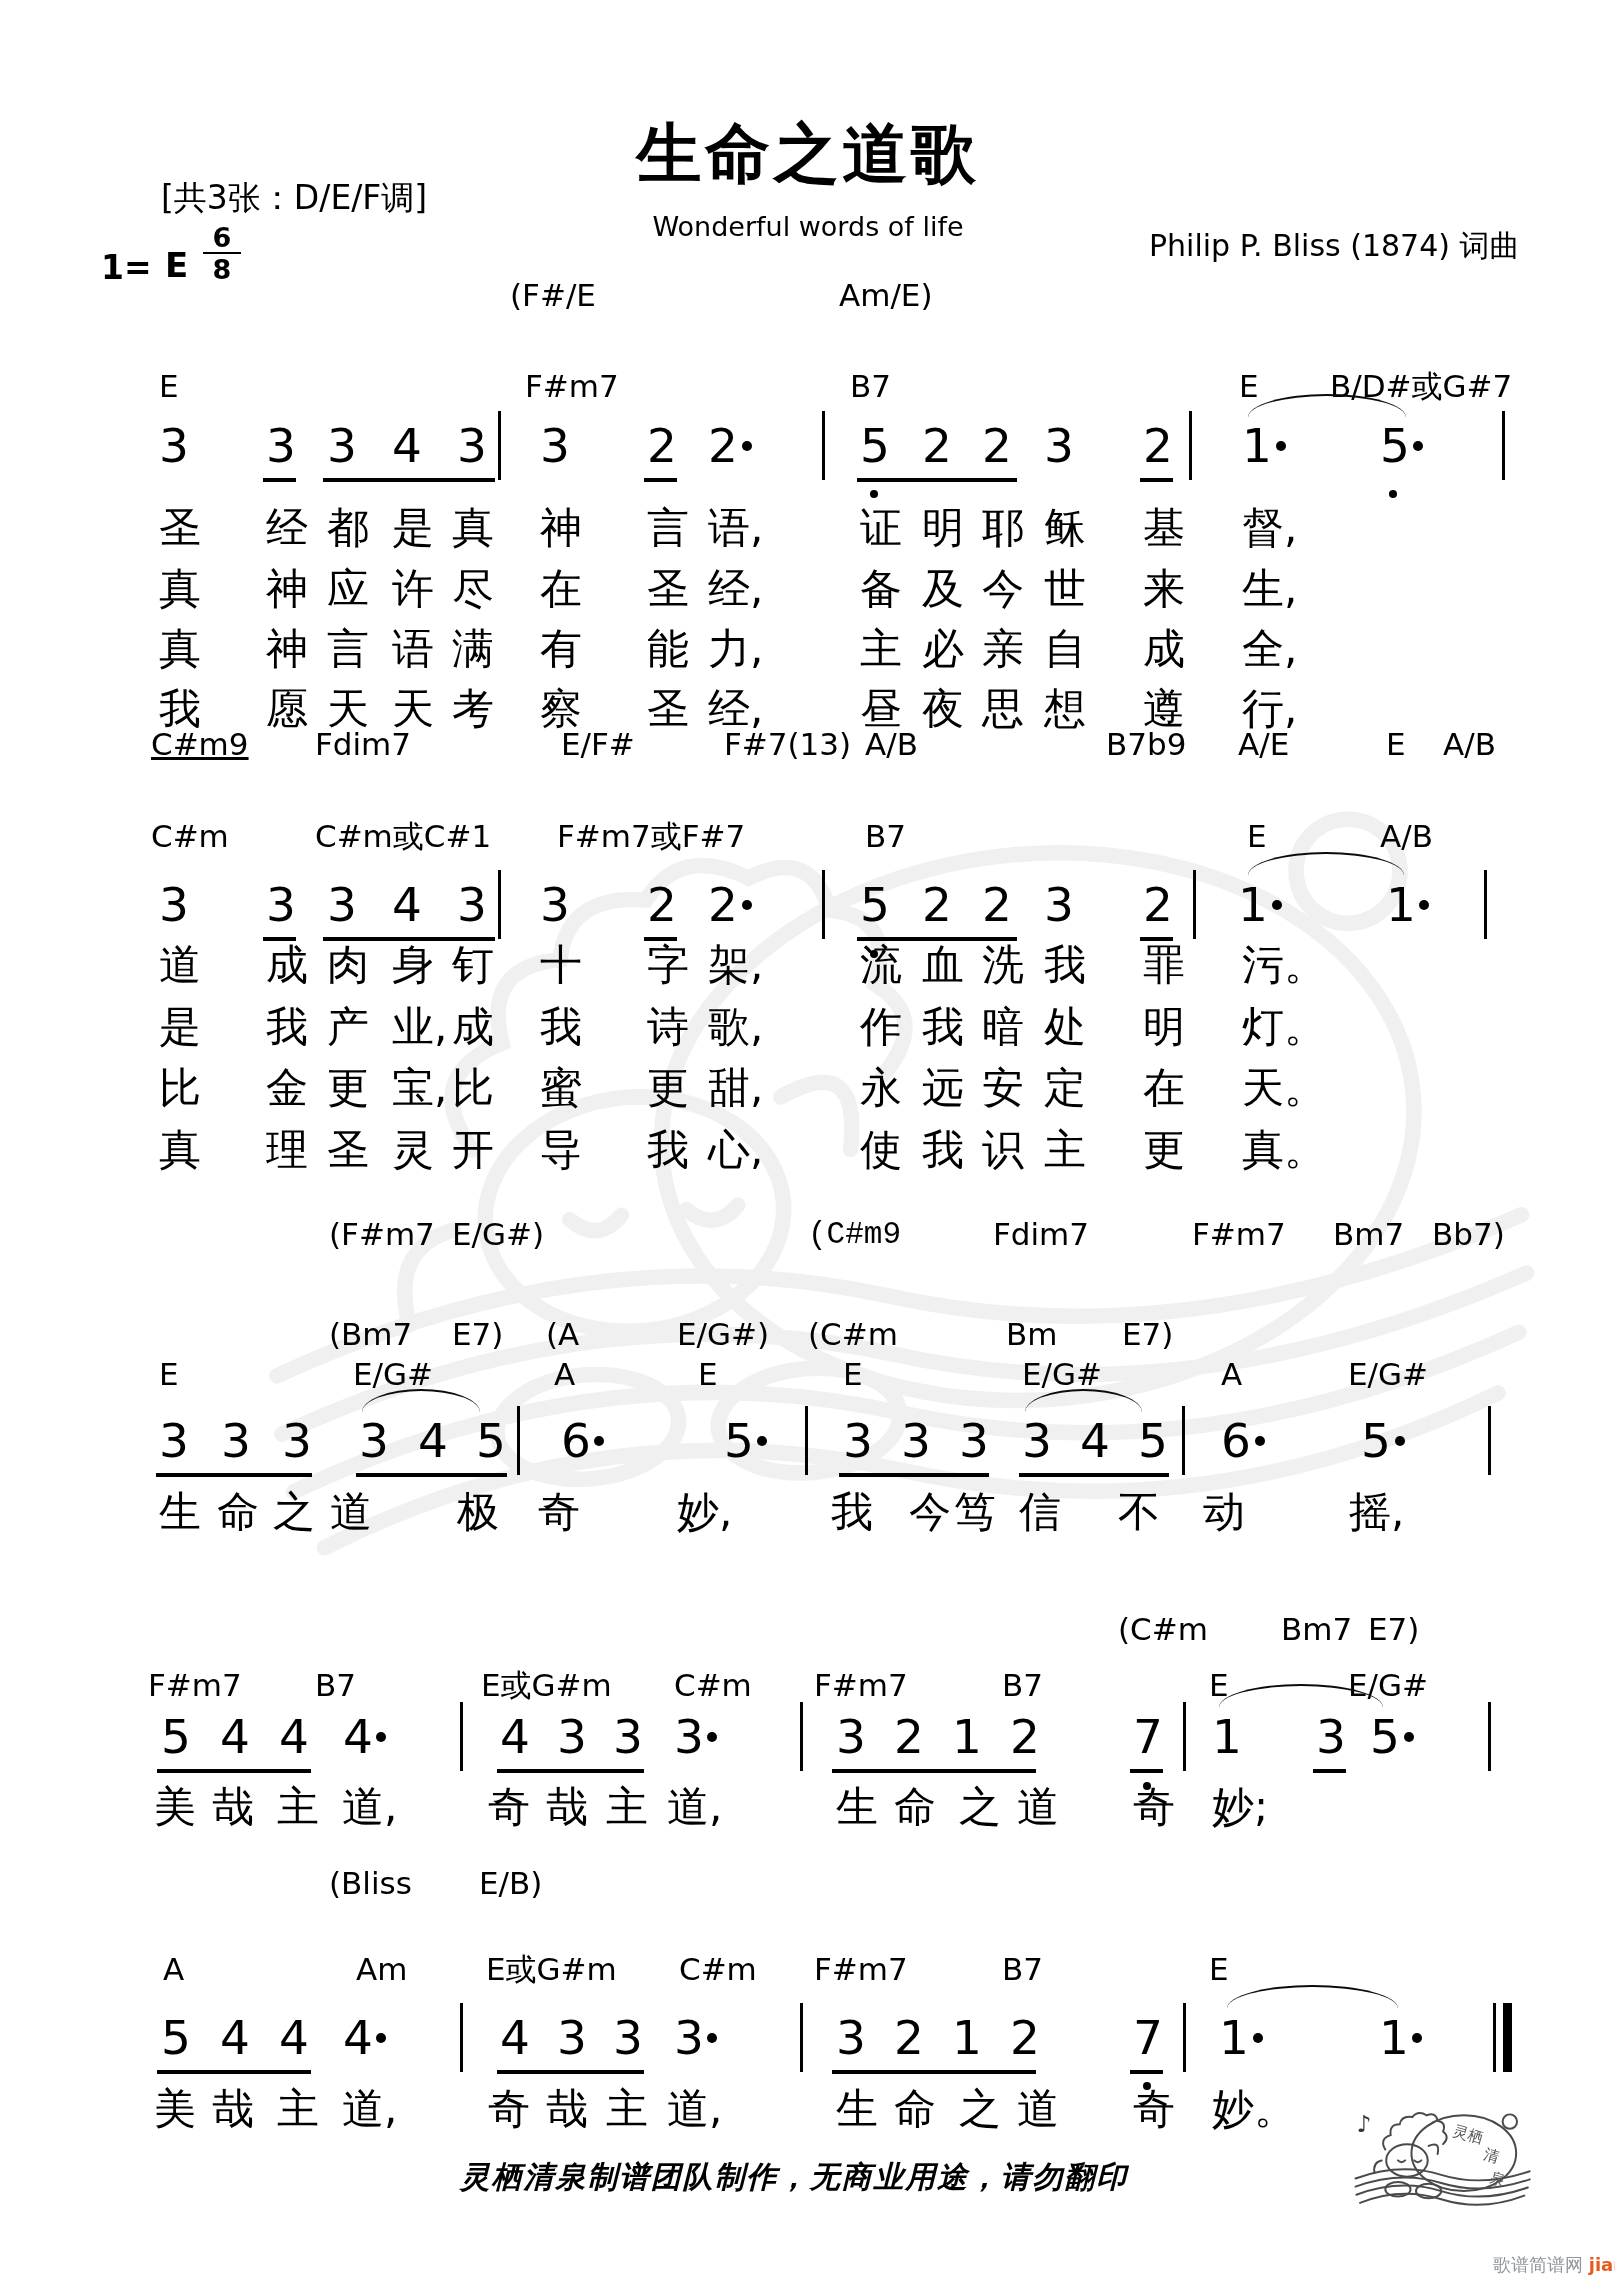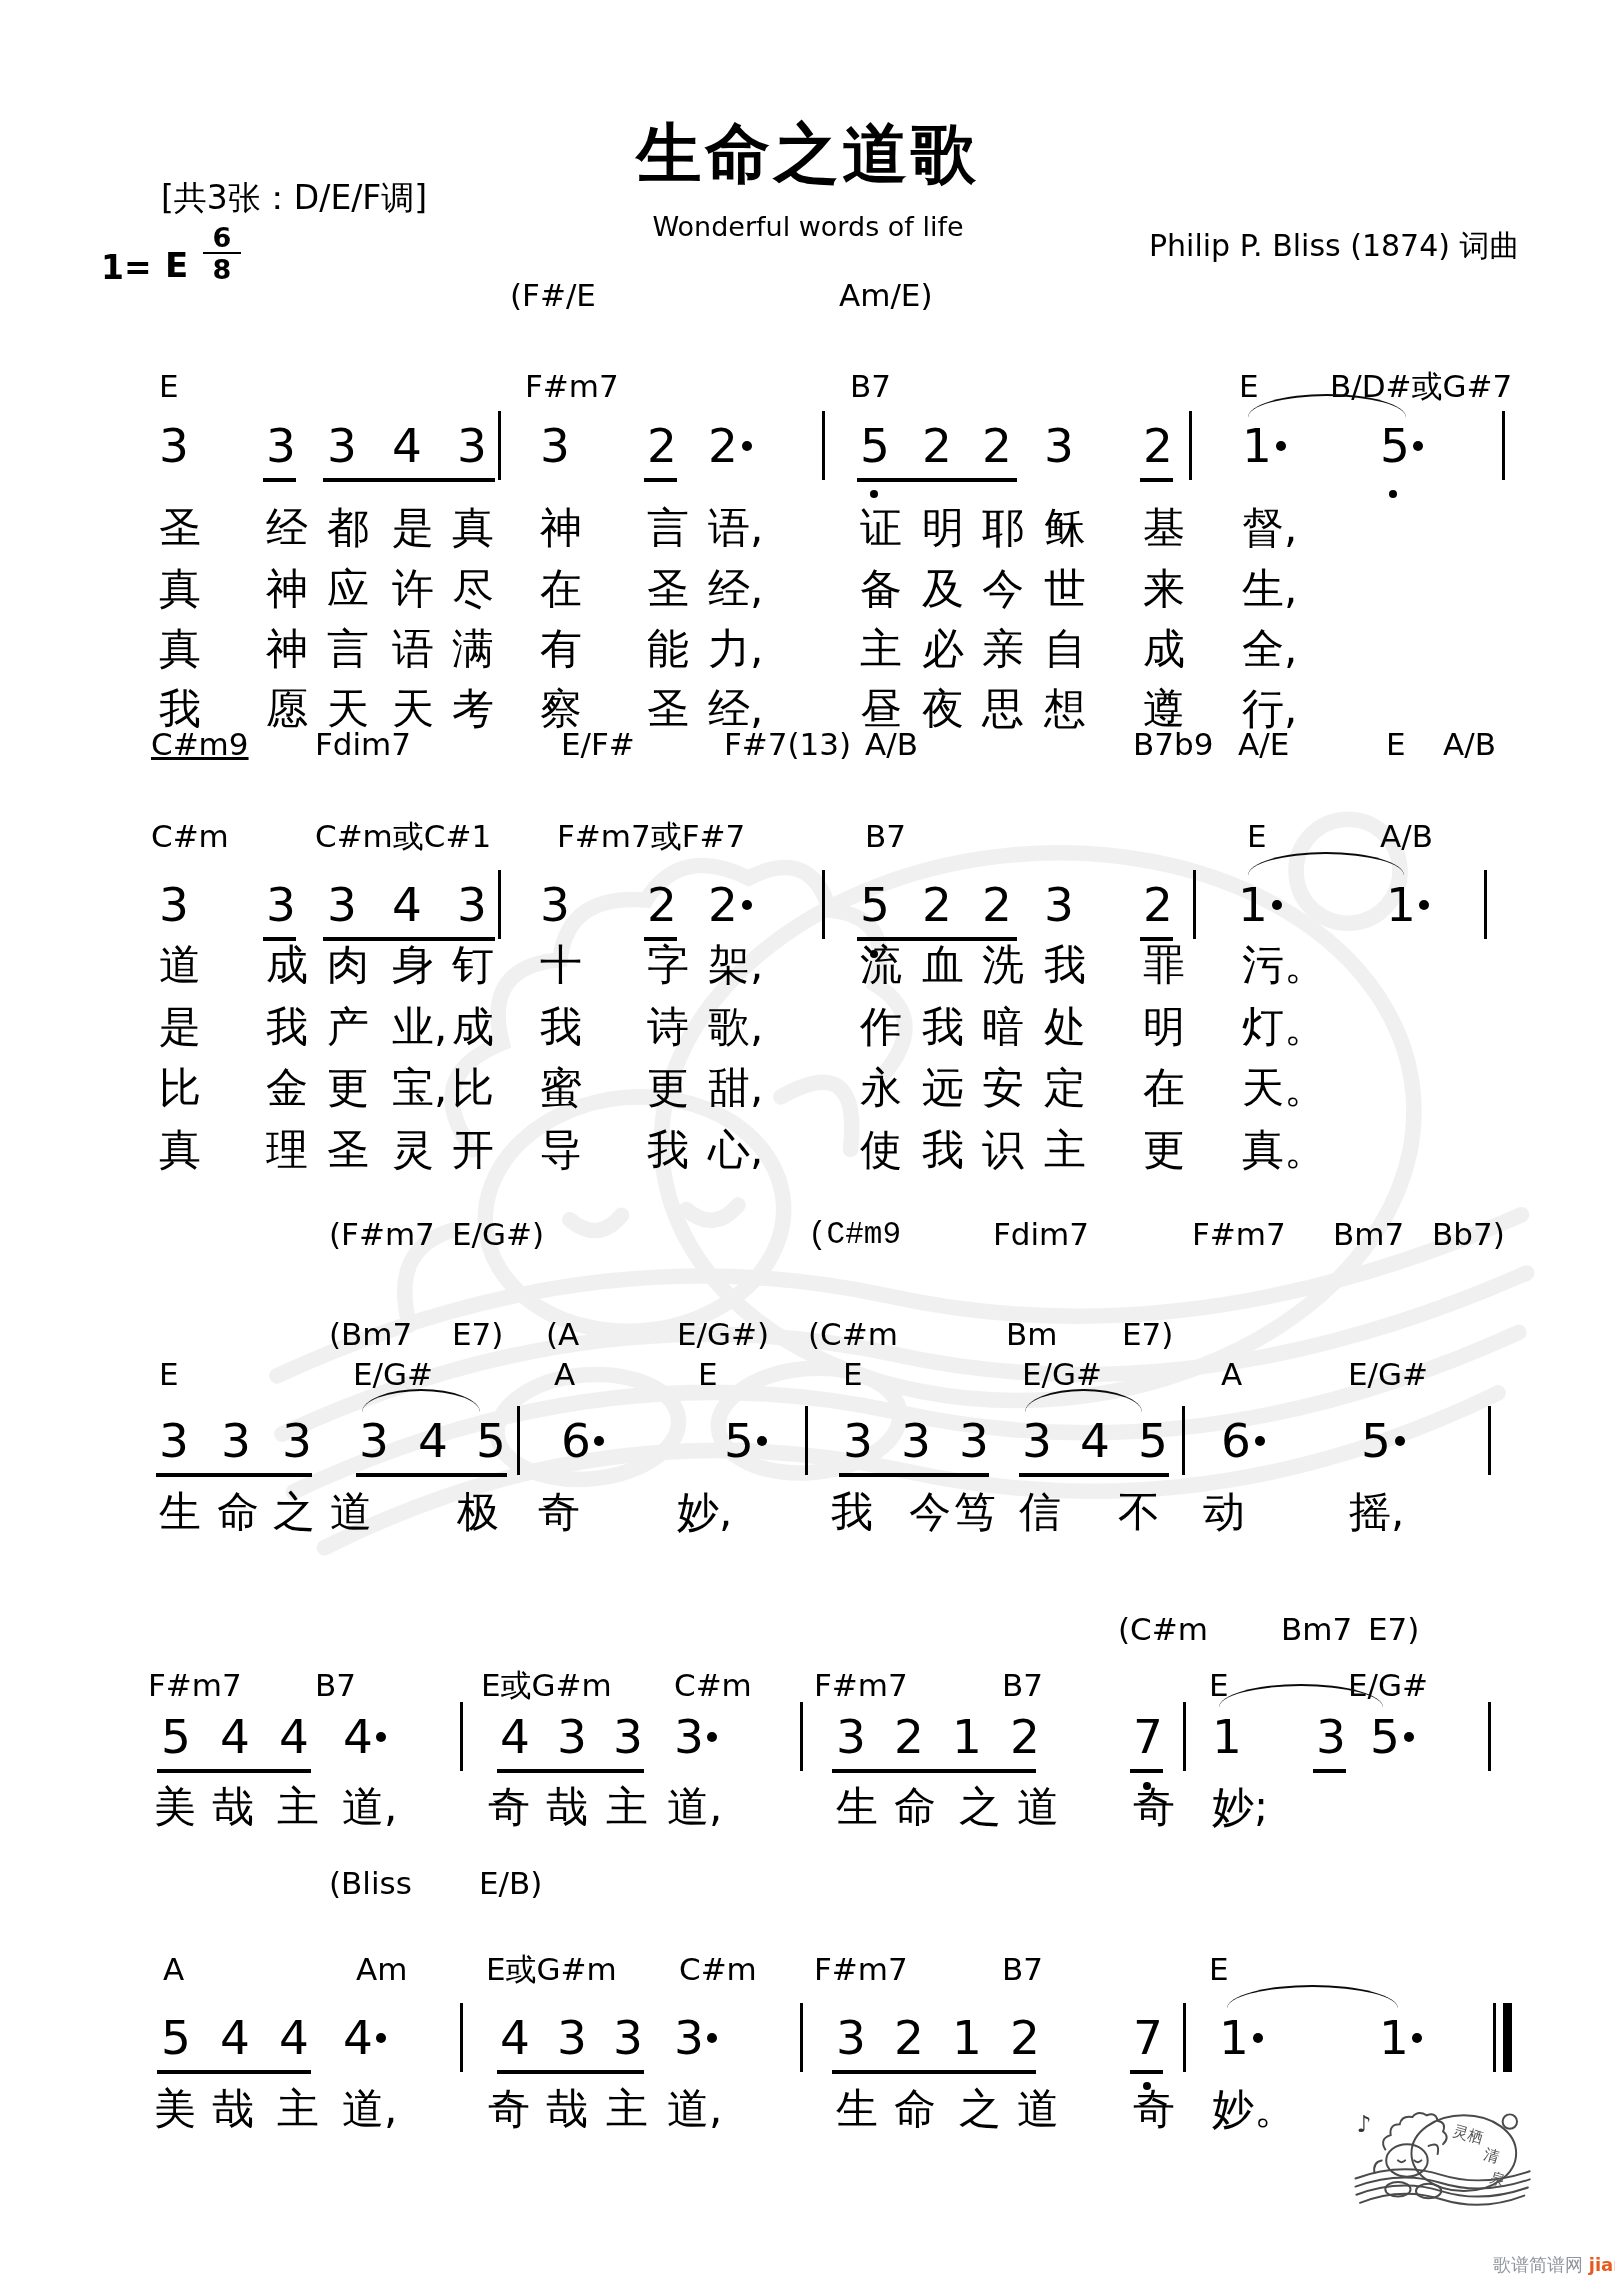--- a/index.html
+++ b/index.html
@@ -74,21 +74,21 @@
   </div>
 
   <div id="score">
       <div class="ann" style="left: 510px; top: 280px;">(F#/E</div>
       <div class="ann" style="left: 839px; top: 280px;">Am/E)</div>
       <div class="ann" style="left: 151px; top: 729px; text-decoration: underline;">C#m9</div>
       <div class="ann" style="left: 315px; top: 729px;">Fdim7</div>
       <div class="ann" style="left: 561px; top: 729px;">E/F#</div>
       <div class="ann" style="left: 724px; top: 729px;">F#7(13)</div>
       <div class="ann" style="left: 865px; top: 729px;">A/B</div>
-      <div class="ann" style="left: 1133px; top: 729px;">B7b9</div>
+      <div class="ann" style="left: 1106px; top: 729px;">B7b9</div>
       <div class="ann" style="left: 1238px; top: 729px;">A/E</div>
       <div class="ann" style="left: 1386px; top: 729px;">E</div>
       <div class="ann" style="left: 1443px; top: 729px;">A/B</div>
       <div class="ann" style="left: 329px; top: 1219px;">(F#m7</div>
       <div class="ann" style="left: 452px; top: 1219px;">E/G#)</div>
       <div class="ann" style="left: 808px; top: 1219px; font-family: Liberation Mono, monospace;">(C#m9</div>
       <div class="ann" style="left: 993px; top: 1219px;">Fdim7</div>
       <div class="ann" style="left: 1192px; top: 1219px;">F#m7</div>
       <div class="ann" style="left: 1333px; top: 1219px;">Bm7</div>
       <div class="ann" style="left: 1432px; top: 1219px;">Bb7)</div>
@@ -436,20 +436,21 @@
       <div class="lyric" style="left: 606px; top: 2088px;">主</div>
       <div class="lyric" style="left: 667px; top: 2088px;">道,</div>
       <div class="lyric" style="left: 836px; top: 2088px;">生</div>
       <div class="lyric" style="left: 894px; top: 2088px;">命</div>
       <div class="lyric" style="left: 959px; top: 2088px;">之</div>
       <div class="lyric" style="left: 1017px; top: 2088px;">道</div>
       <div class="lyric" style="left: 1133px; top: 2088px;">奇</div>
       <div class="lyric" style="left: 1212px; top: 2088px;">妙。</div>
     </div>
 
+  <div class="abs footer-note">灵栖清泉制谱团队制作，无商业用途，请勿翻印</div>
 
   <div class="abs logo-box">
     <svg width="185" height="107" viewBox="0 0 205 118">
       <g fill="none" stroke="#4a4a4a" stroke-width="2.2" stroke-linecap="round">
         <path d="M5,80 Q55,62 100,76 T198,72"></path>
         <path d="M5,89 Q55,71 100,85 T198,81"></path>
         <path d="M6,98 Q55,80 100,94 T196,90"></path>
         <path d="M10,107 Q55,89 100,103 T192,99"></path>
         <ellipse cx="125" cy="52" rx="58" ry="42"></ellipse>
         <circle cx="176" cy="17" r="8"></circle>

